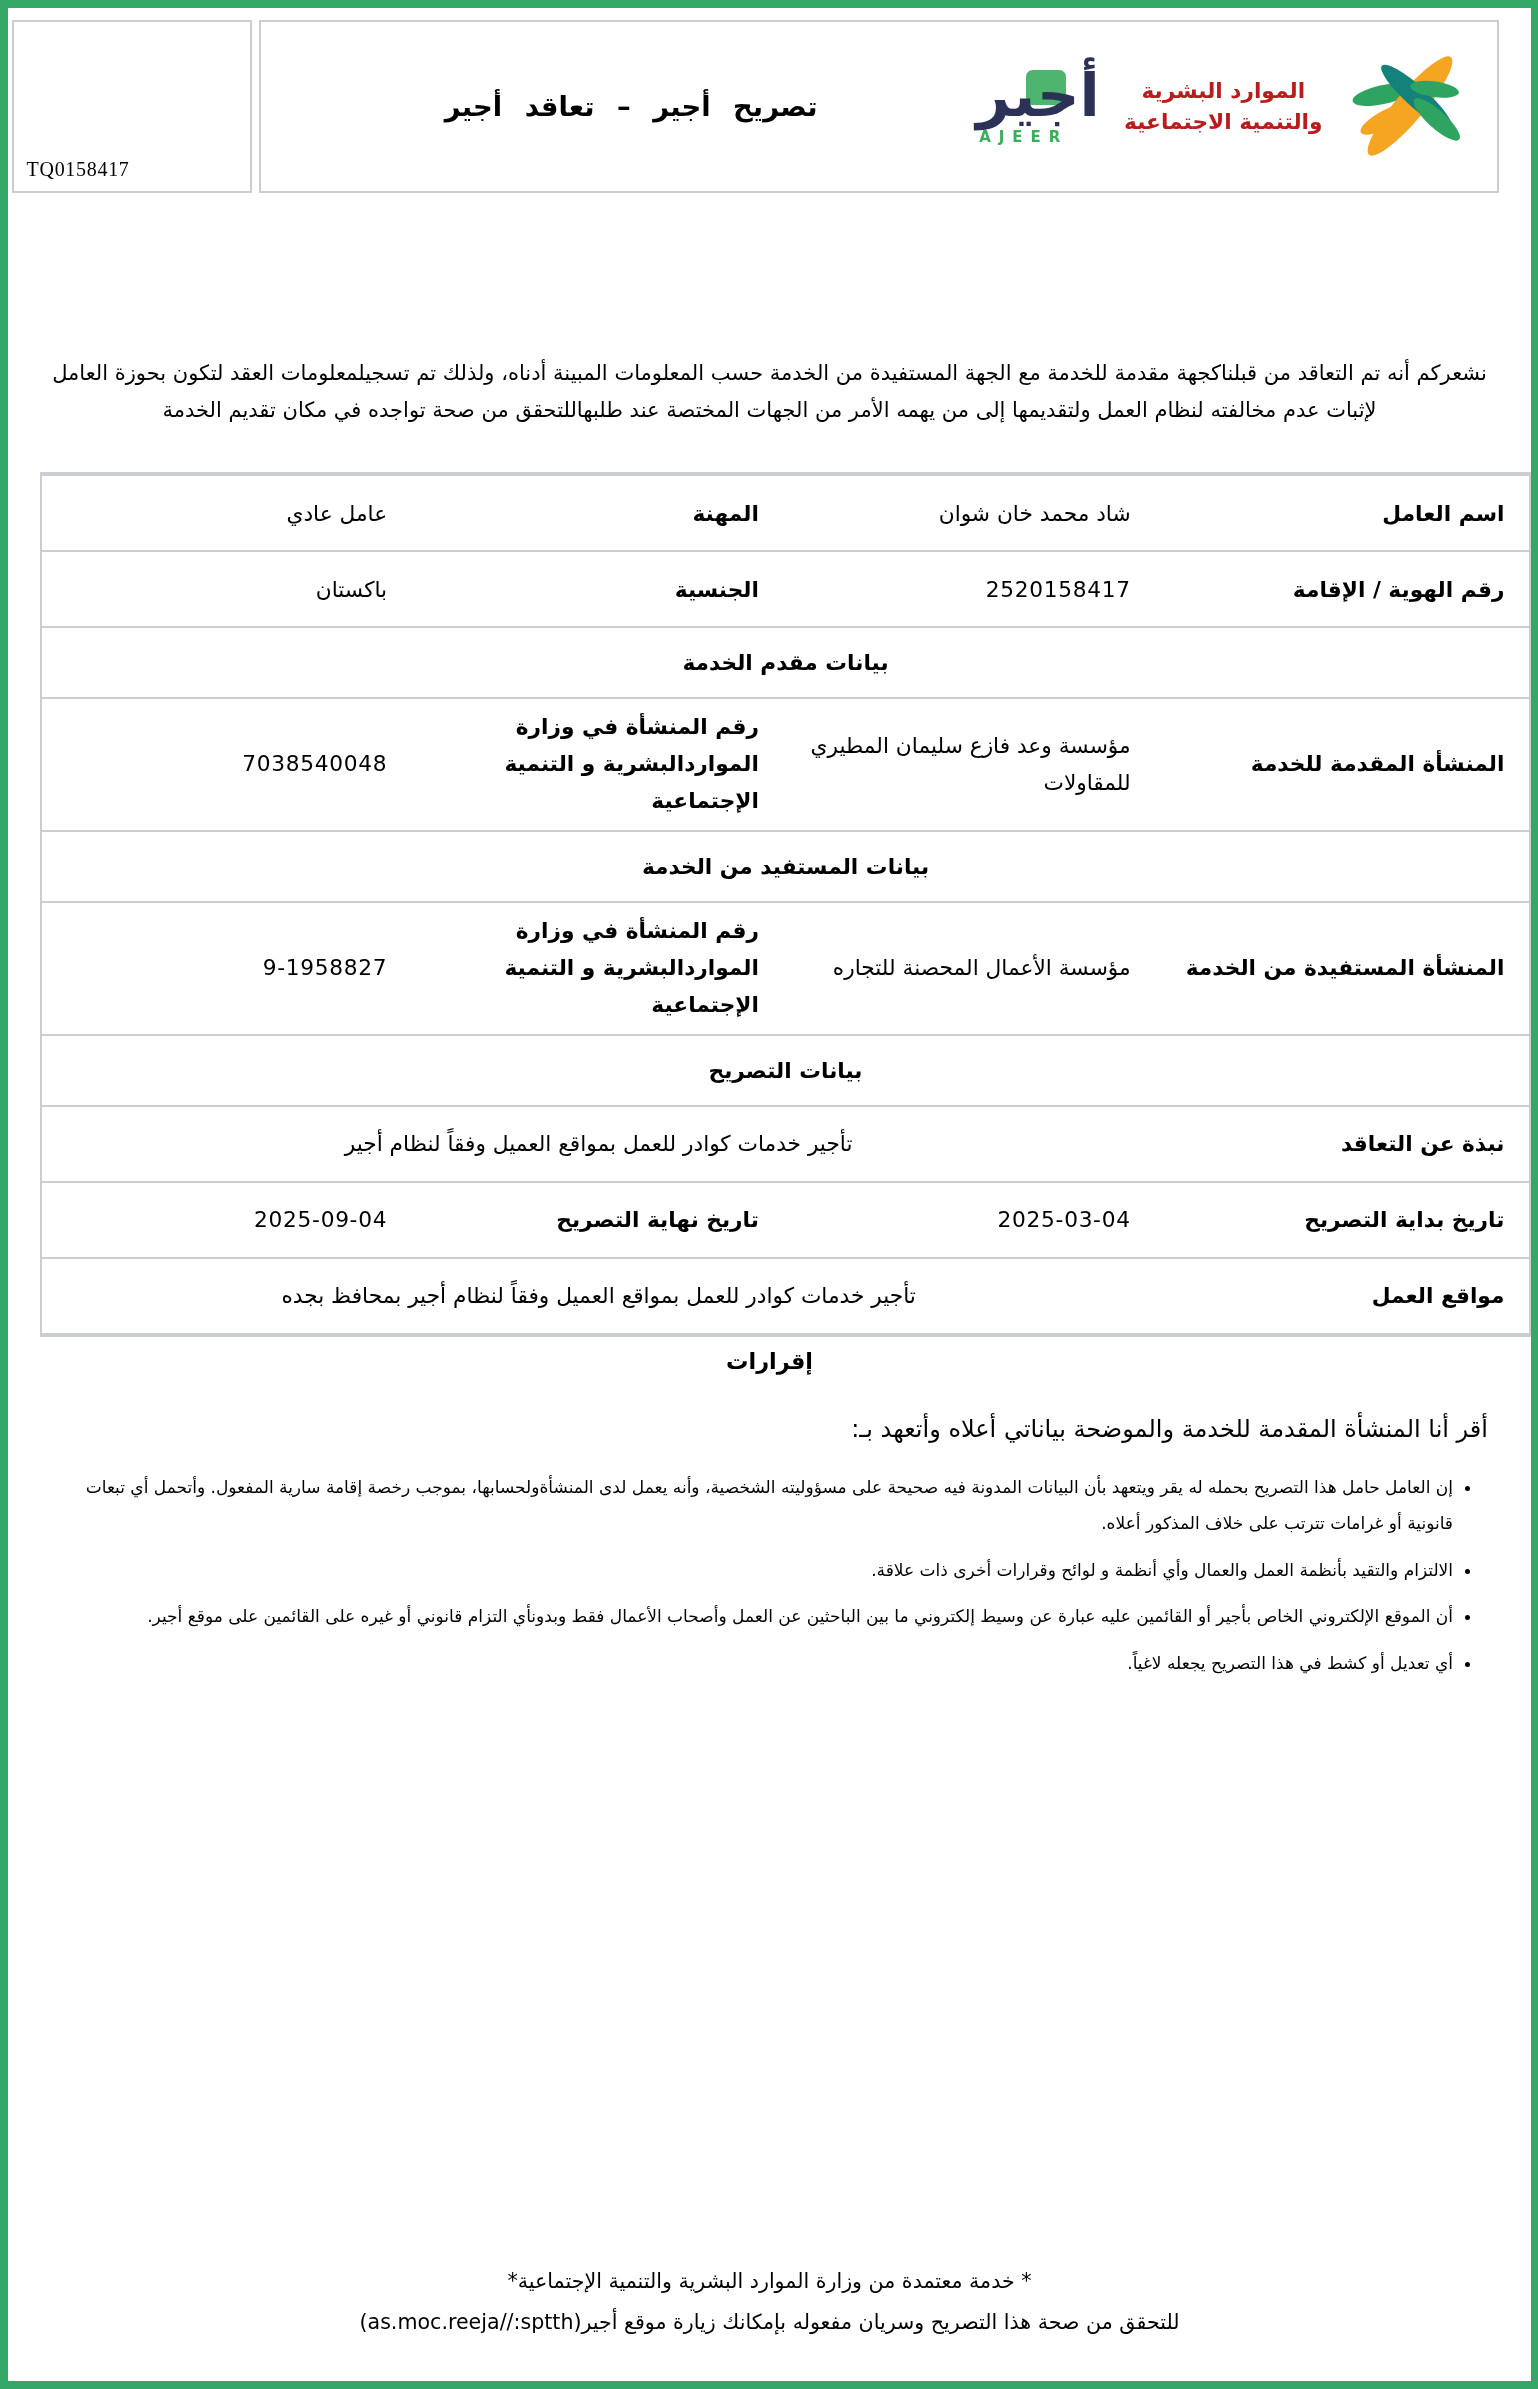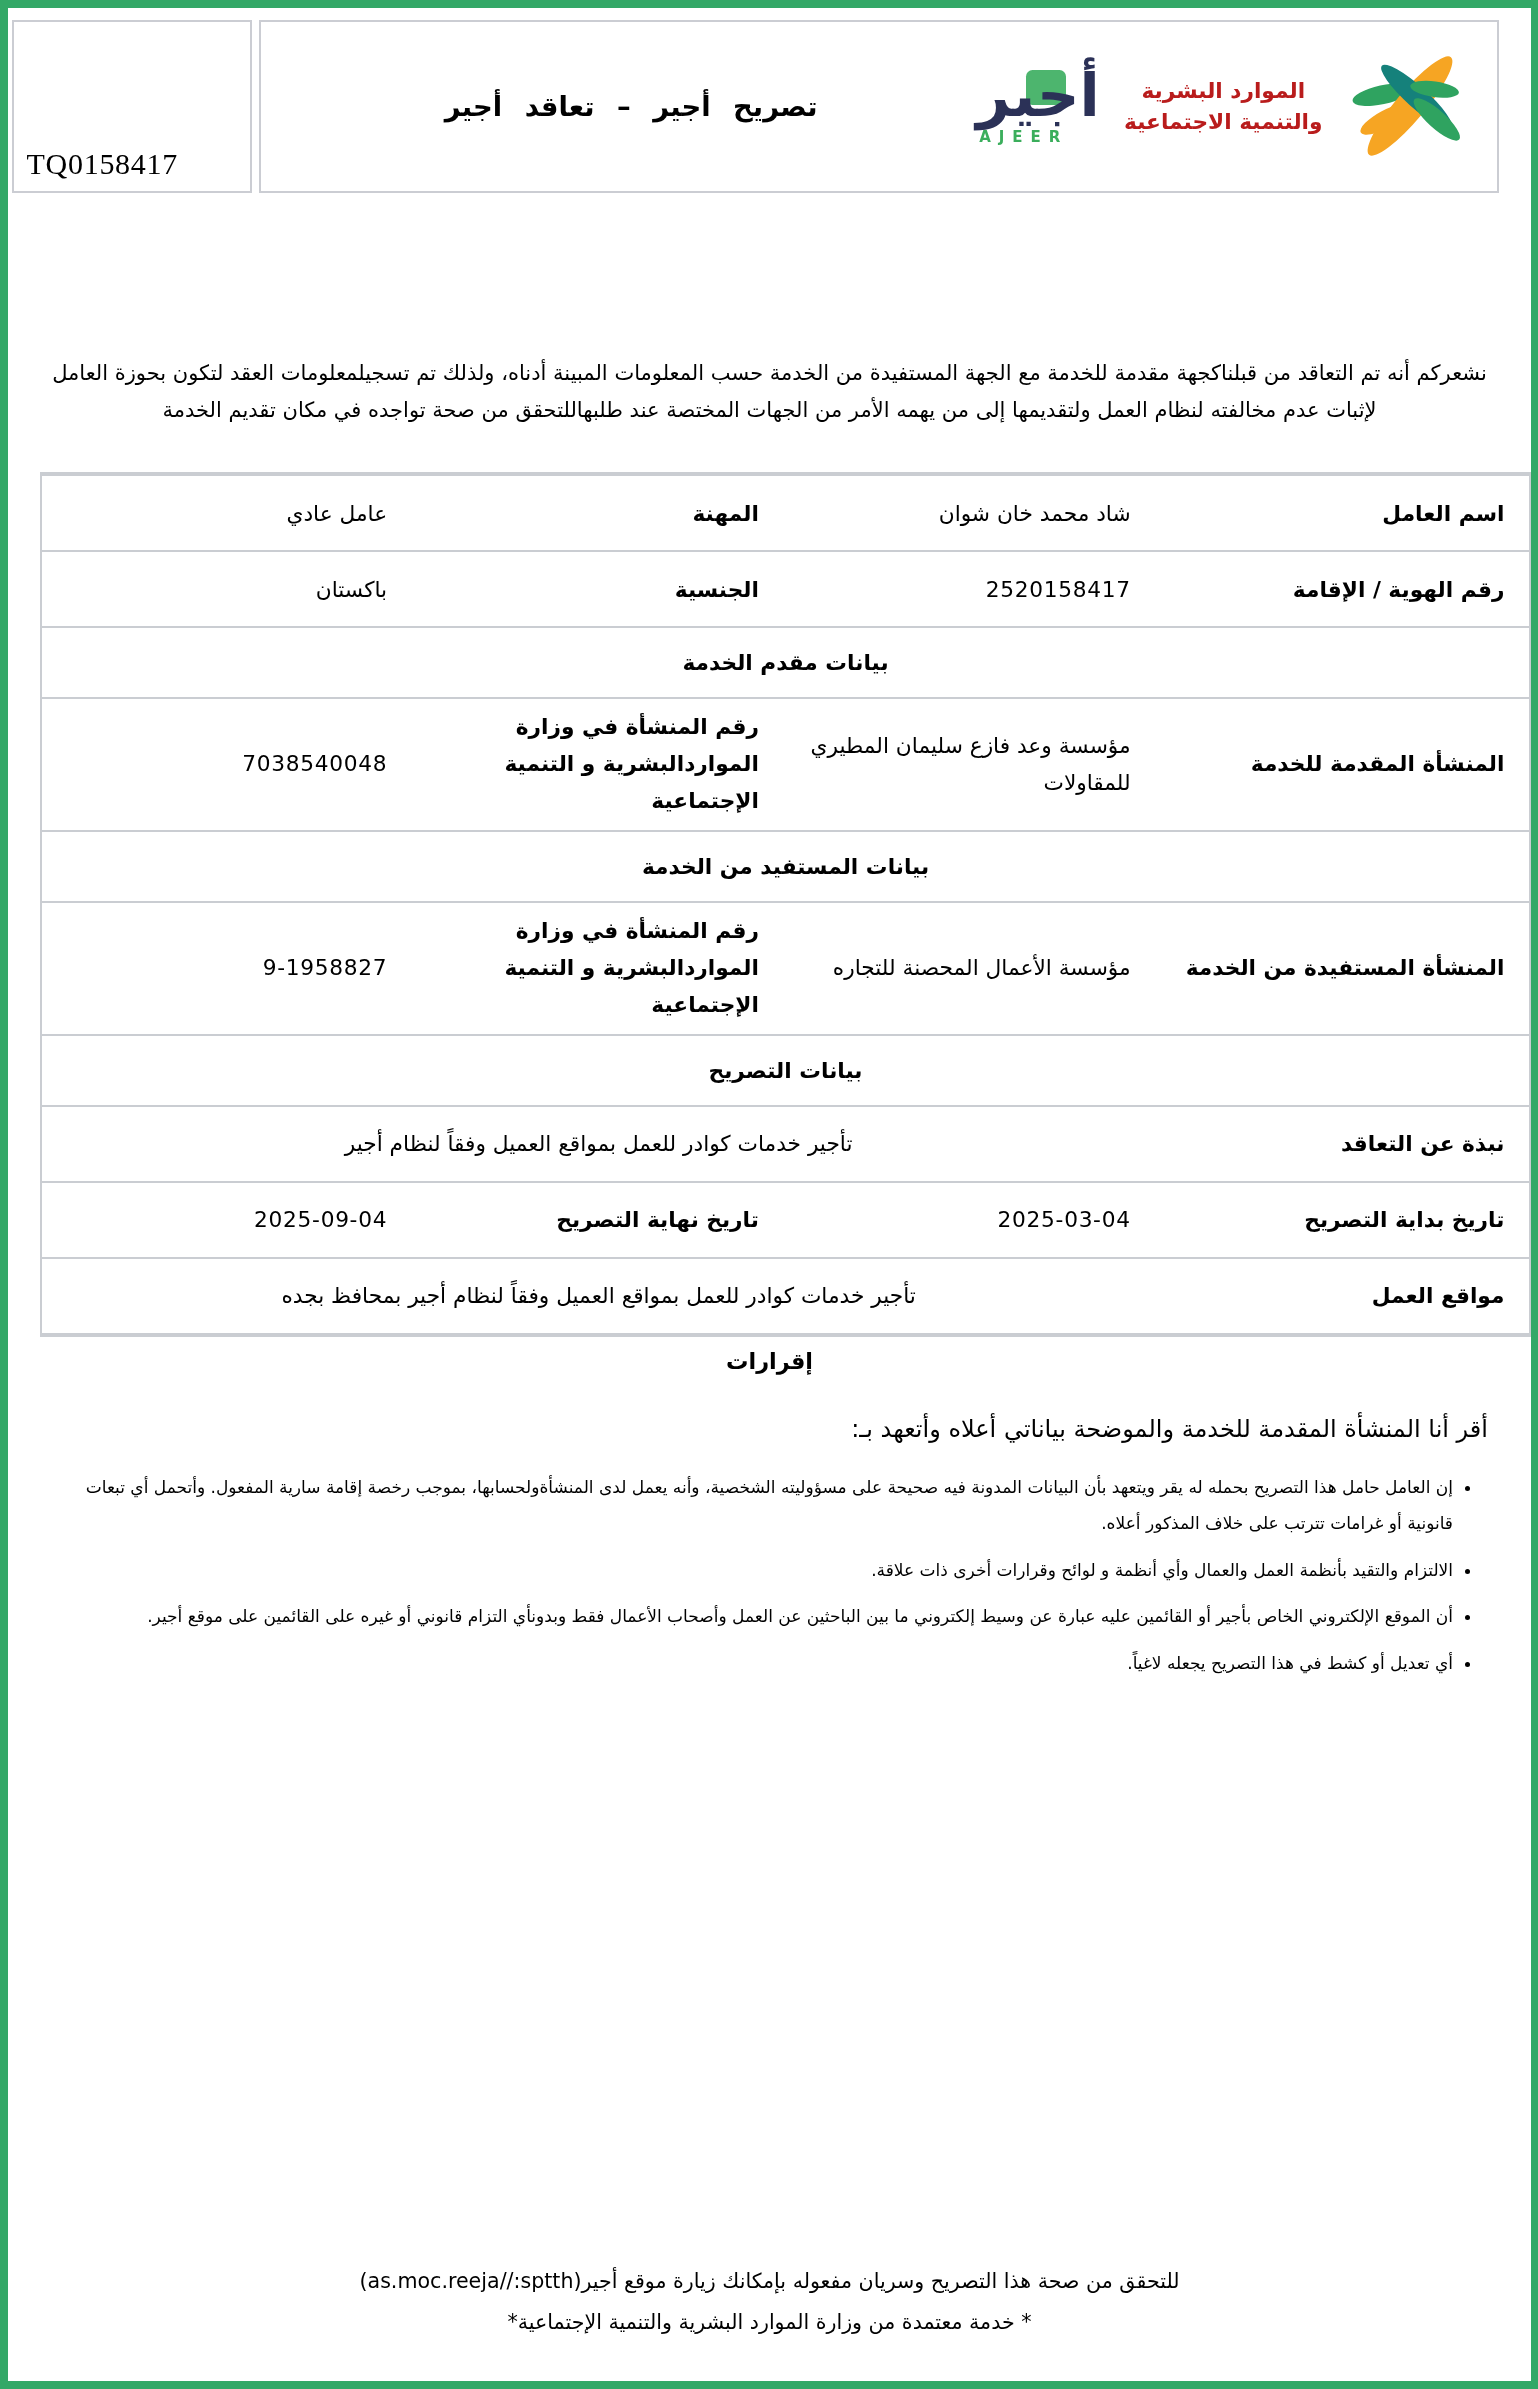--- a/index.html
+++ b/index.html
@@ -6,21 +6,21 @@
   .page{
     box-sizing:border-box;width:1539px;height:2389px;
     border:8px solid #33A867;background:#fff;position:relative;
     font-family:"DejaVu Sans",sans-serif;direction:rtl;color:#000;
     overflow:hidden;
   }
   
   .header-row{display:flex;flex-direction:row-reverse;gap:7.2px;margin:11.6px 32.5px 0 3.6px;height:173px;}
   .hdr-box{border:2.2px solid #CBCDD3;background:#fff;box-sizing:border-box;}
   .hdr-left{width:240px;display:flex;align-items:flex-end;direction:ltr;padding:10px 13px;}
-  .doc-number{font-family:"Liberation Serif","DejaVu Serif",serif;font-size:30px;letter-spacing:0.7px;}
+  .doc-number{font-family:"Liberation Serif","DejaVu Serif",serif;font-size:20px;letter-spacing:0.7px;}
   .hdr-right{flex:1;display:flex;align-items:center;justify-content:space-between;direction:ltr;padding:0 20px 0 184px;}
   .page-title{font-size:27.4px;font-weight:bold;direction:rtl;word-spacing:13px;white-space:nowrap;}
   .logo-cluster{display:flex;align-items:center;gap:20px;direction:ltr;}
   .ajeer-logo{position:relative;text-align:center;direction:rtl;padding:0 4.3px;}
   .ajeer-accent{position:absolute;top:4.3px;right:38px;width:40px;height:35px;background:#4DB56E;border-radius:6.5px;}
   .ajeer-ar{position:relative;font-size:59px;line-height:1.0;font-weight:bold;color:#2B3157;}
   .ajeer-en{direction:ltr;font-size:15px;font-weight:bold;color:#3BAE5C;letter-spacing:8px;margin-top:2.9px;text-align:left;padding-left:2.9px;}
   .ministry-text{direction:rtl;text-align:center;color:#b91c1c;font-weight:bold;font-size:21.7px;line-height:1.45;white-space:nowrap;}
   .ministry-star{width:134px;height:134px;flex:none;}
   
@@ -140,18 +140,18 @@
   <div class="decl-heading">إقرارات</div>
   <p class="decl-intro">أقر أنا المنشأة المقدمة للخدمة والموضحة بياناتي أعلاه وأتعهد بـ:</p>
   <ul class="decl-list">
     <li>إن العامل حامل هذا التصريح بحمله له يقر ويتعهد بأن البيانات المدونة فيه صحيحة على مسؤوليته الشخصية، وأنه يعمل لدى المنشأةولحسابها، بموجب رخصة إقامة سارية المفعول. وأتحمل أي تبعات قانونية أو غرامات تترتب على خلاف المذكور أعلاه.</li>
     <li>الالتزام والتقيد بأنظمة العمل والعمال وأي أنظمة و لوائح وقرارات أخرى ذات علاقة.</li>
     <li>أن الموقع الإلكتروني الخاص بأجير أو القائمين عليه عبارة عن وسيط إلكتروني ما بين الباحثين عن العمل وأصحاب الأعمال فقط وبدونأي التزام قانوني أو غيره على القائمين على موقع أجير.</li>
     <li>أي تعديل أو كشط في هذا التصريح يجعله لاغياً.</li>
   </ul>
 
   <div class="footer">
+    <div>* خدمة معتمدة من وزارة الموارد البشرية والتنمية الإجتماعية*</div>
     <div>للتحقق من صحة هذا التصريح وسريان مفعوله بإمكانك زيارة موقع أجير(as.moc.reeja//:sptth)</div>
-    <div>* خدمة معتمدة من وزارة الموارد البشرية والتنمية الإجتماعية*</div>
   </div>
 
 </div>
 
 
 </body></html>

